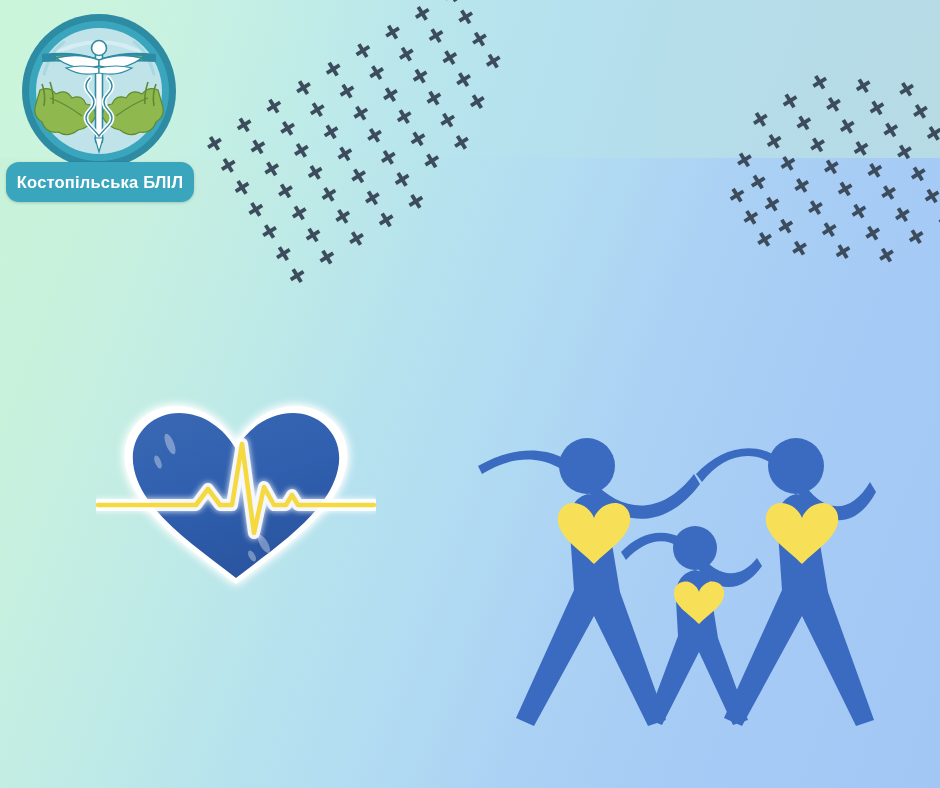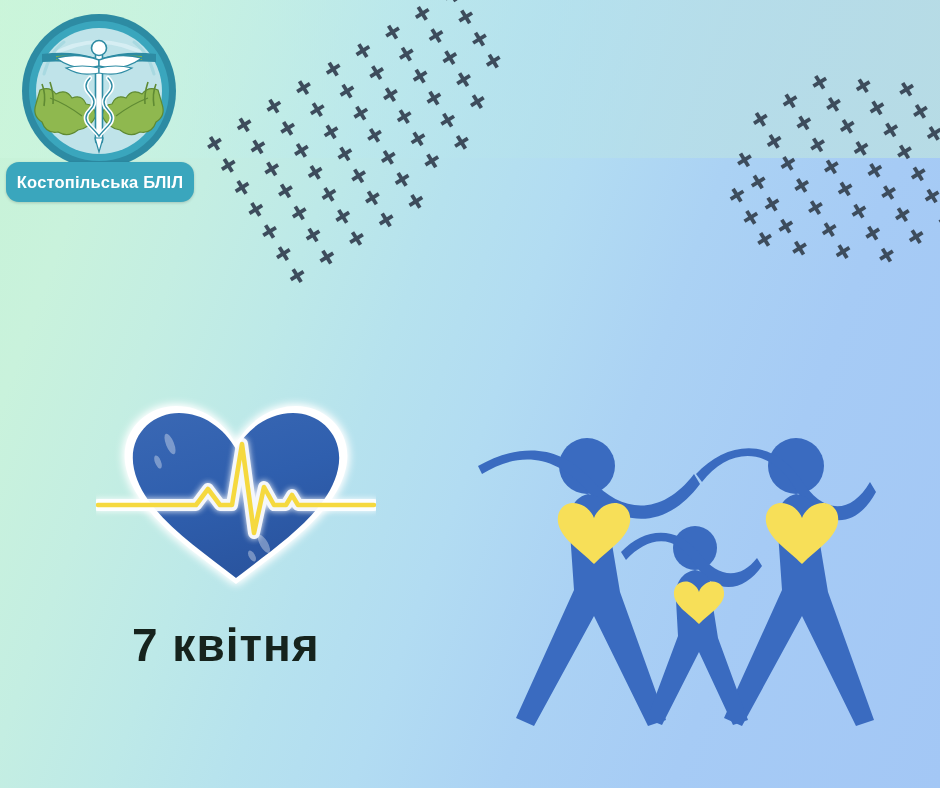--- a/index.html
+++ b/index.html
@@ -475,15 +475,14 @@
                    C 224 164, 228 168, 229 172
                    C 230 168, 234 164, 239 162
                    C 247 160, 255 165, 254 175
                    C 253 186, 239 194, 229 204 Z" fill="#f7df58"></path>
         </g>
 
       </g>
     </svg>
   </div>
 
-  <div id="date-text">7 квітня</div>
 
 </div>
 
 </body></html>

